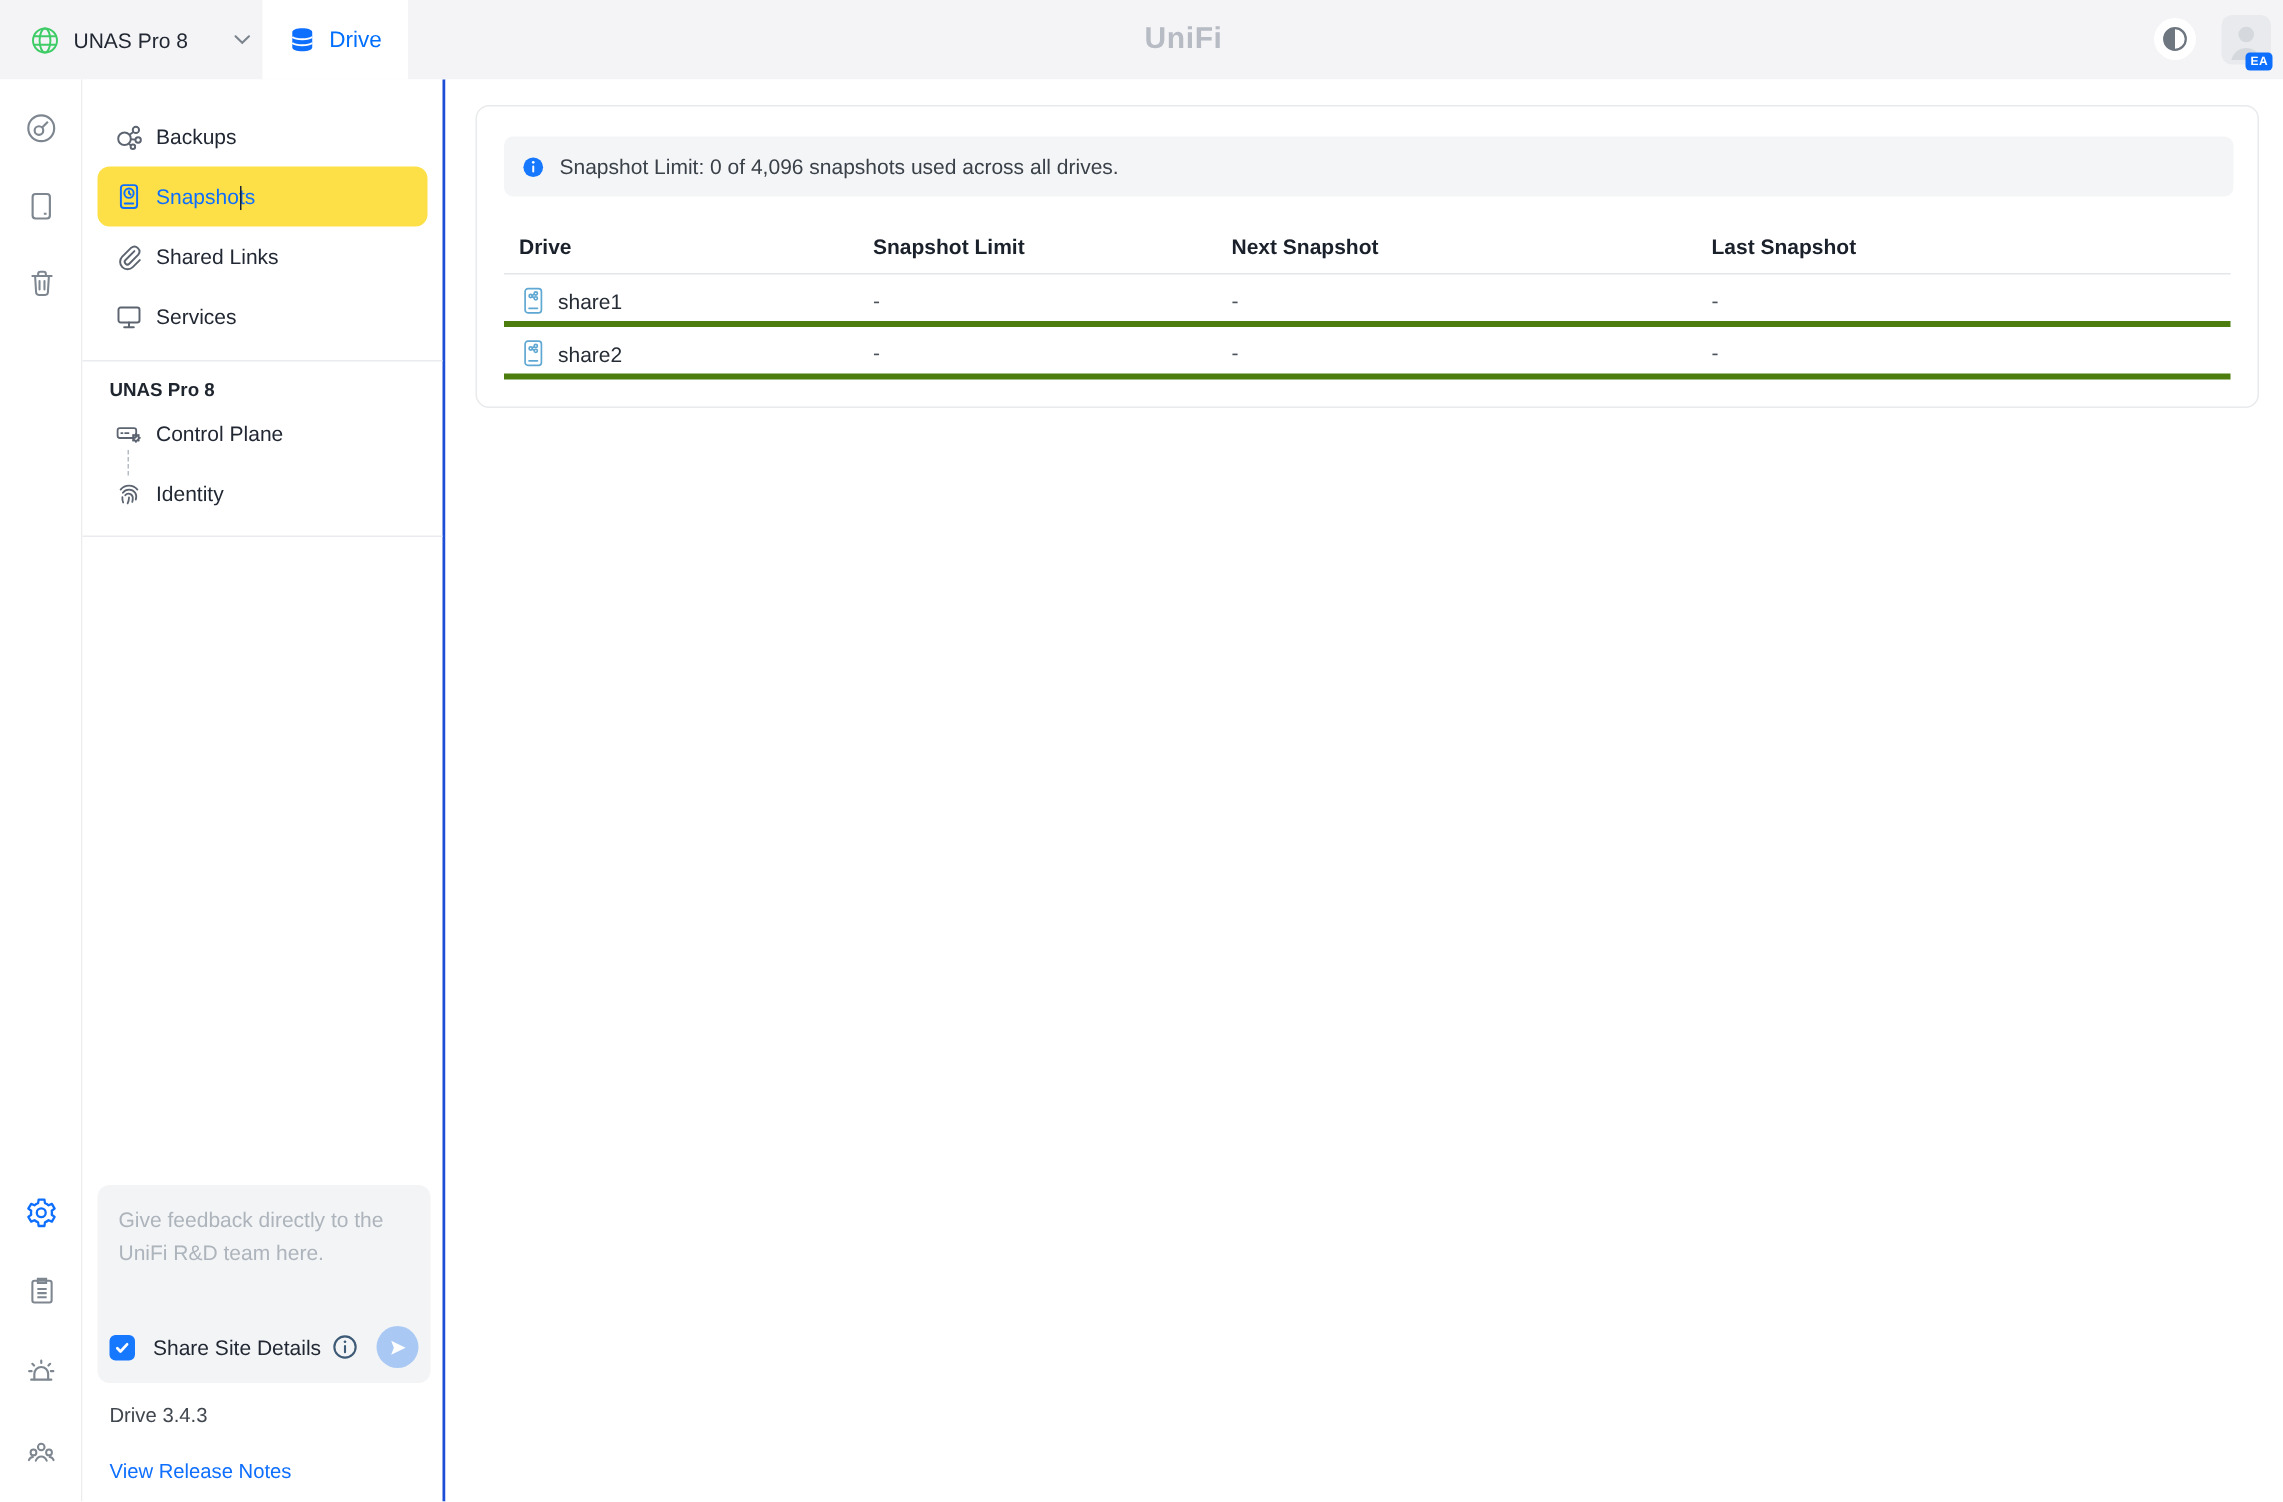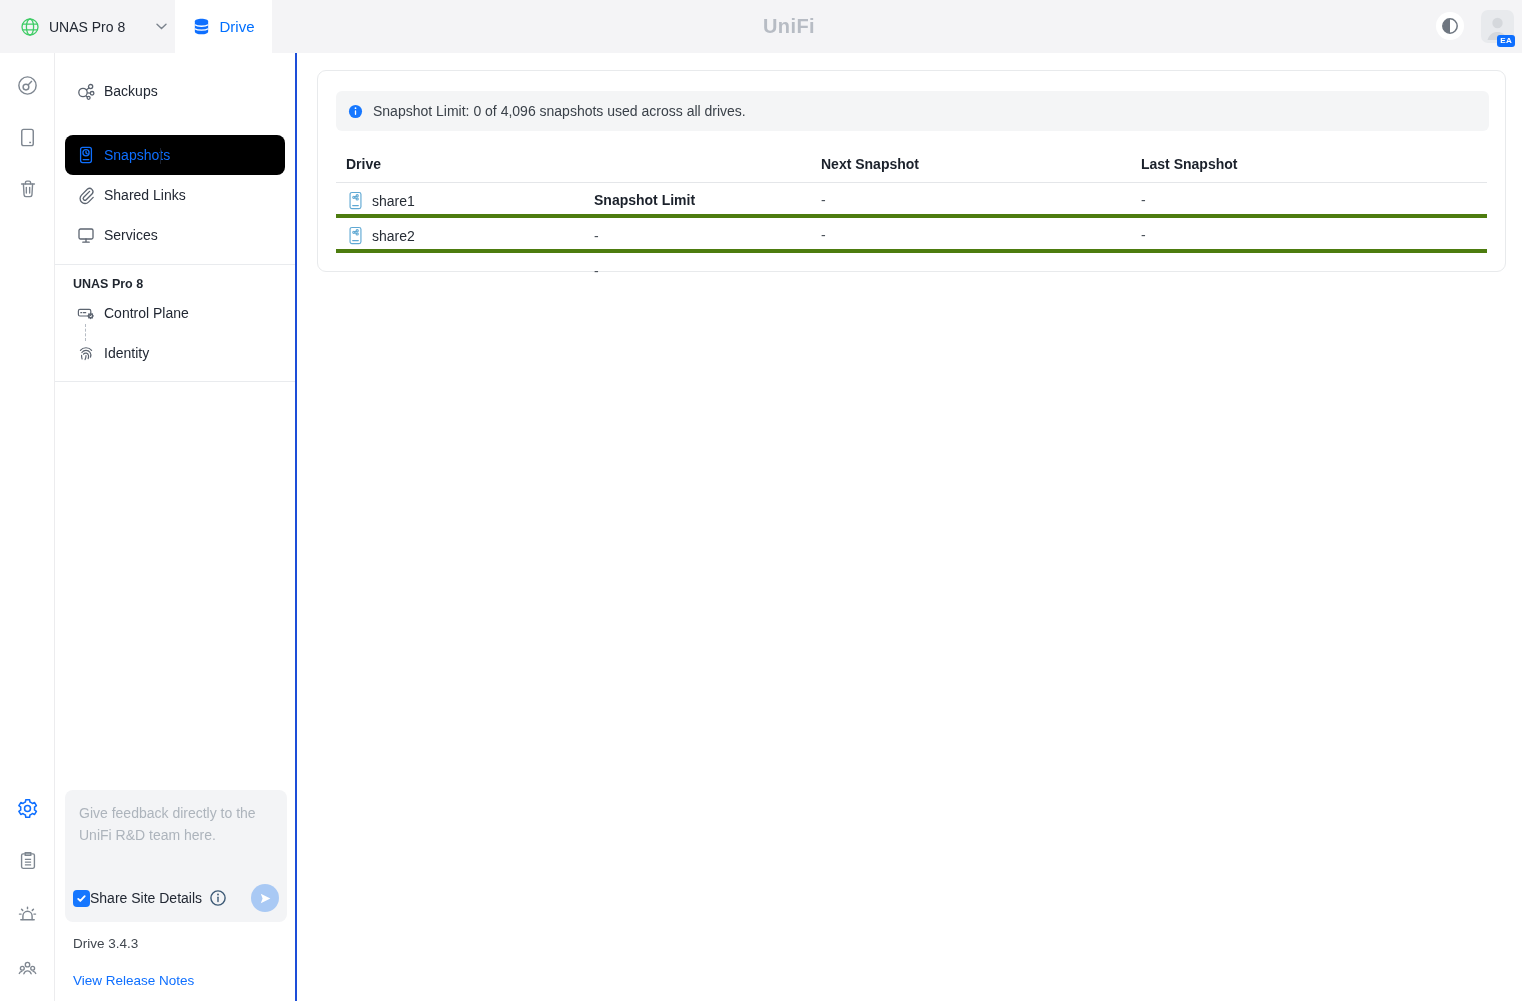--- a/index.html
+++ b/index.html
@@ -27,53 +27,53 @@
   .rail-btn { width:55px; height:40px; display:flex; align-items:center; justify-content:center; cursor:pointer; color:#7e8690; }
   .rail-top { position:absolute; top:12px; left:0; display:flex; flex-direction:column; gap:12px; }
   .rail-bottom { position:absolute; bottom:14px; left:0; display:flex; flex-direction:column; gap:13px; }
   .rail-btn.active { color:#0e6fff; }
 
   
   .sidebar { position:absolute; left:55px; top:53px; width:242px; height:948px; background:#fff; border-right:2px solid #1d4ed8; }
   .nav { padding-top:18px; }
   .nav-item { height:40px; margin:0 10px; border-radius:8px; display:flex; align-items:center; gap:8px; padding-left:11px; cursor:pointer; color:#222833; }
   .nav-item .nicon { width:20px; height:20px; color:#5c6470; flex:none; }
-  .nav-item.active { background:#000000; color:#0e6fff;margin-top:24px; }
+  .nav-item.active { background:#fde047; color:#0e6fff; }
   .nav-item.active .nicon { color:#0e6fff; }
   .nav-label { font-size:14px; position:relative; }
   .caret { position:absolute; right:9px; top:1px; width:1px; height:16px; background:#1b2230; }
   .sep { height:1px; background:#e9ebee; margin-top:9px; }
   .section-title { margin:12px 0 2px 18px; font-size:12.5px; font-weight:700; color:#1f252e; }
   .connector { position:absolute; left:30px; width:1px; height:17px; border-left:1px dashed #b6bcc4; }
 
   
   .feedback-box { position:absolute; left:10px; top:737px; width:222px; height:132px; background:#f3f4f6; border-radius:8px; }
   .feedback-input { position:absolute; left:0; top:0; width:222px; height:88px; background:transparent; border:none; outline:none; resize:none; font-family:"Liberation Sans",sans-serif; font-size:14px; line-height:1.55; color:#333a44; padding:13px 14px; }
   .feedback-input::placeholder { color:#adb4bc; }
   .feedback-row { position:absolute; left:8px; right:8px; bottom:10px; height:28px; display:flex; align-items:center; }
   .checkbox { width:17px; height:17px; border-radius:4px; background:#1677ff; display:flex; align-items:center; justify-content:center; cursor:pointer; flex:none; }
-  .share-label { margin-left:0; font-size:14px; color:#222833; white-space:nowrap; }
+  .share-label { margin-left:12px; font-size:14px; color:#222833; white-space:nowrap; }
   .info-outline { margin-left:7px; cursor:pointer; }
   .send-btn { margin-left:auto; width:28px; height:28px; border-radius:50%; background:#a9c9f4; display:flex; align-items:center; justify-content:center; cursor:pointer; }
   .version { position:absolute; left:18px; top:883px; font-size:13.5px; color:#41474f; }
   .release-link { position:absolute; left:18px; top:920px; font-size:13.5px; color:#0e6fff; cursor:pointer; }
 
   
   .main { position:absolute; left:297px; top:53px; right:0; bottom:0; background:#fff; }
   .card { position:absolute; left:20px; top:17px; width:1189px; height:202px; background:#fff; border:1px solid #e8eaec; border-radius:9px; }
   .banner { position:absolute; left:18px; top:20px; width:1153px; height:40px; background:#f4f5f6; border-radius:6px; display:flex; align-items:center; padding-left:12px; gap:10px; }
   .banner-text { font-size:14px; color:#3a4149; }
   .table { position:absolute; left:18px; right:18px; top:78px; }
   .thead { position:relative; height:34px; border-bottom:1px solid #e4e6e9; }
   .th { position:absolute; top:0; line-height:30px; font-weight:600; font-size:14px; color:#1b212b; }
   .tr { position:relative; height:35px; border-bottom:4px solid #4d7c0f; cursor:pointer; }
   .cell-drive { position:absolute; left:12px; top:0; height:35px; display:flex; align-items:center; gap:9px; }
   .drive-name { font-size:14px; color:#262c35; }
   .td { position:absolute; top:0; line-height:35px; font-size:14px; color:#4c535b; }
-  .c0 { left:10px; } .c1 { left:258px;margin-top:36px; } .c2 { left:485px; } .c3 { left:805px; }
+  .c0 { left:10px; } .c1 { left:246px; } .c2 { left:485px; } .c3 { left:805px; }
 </style>
 </head>
 <body>
 
 <div class="topbar">
   <div class="site-switcher">
     <span>
       <svg width="20" height="20" viewBox="0 0 20 20" fill="none" stroke="#3fcc66" stroke-width="1.3">
         <circle cx="10" cy="10" r="8"></circle>
           <ellipse cx="10" cy="10" rx="3.6" ry="8"></ellipse>

